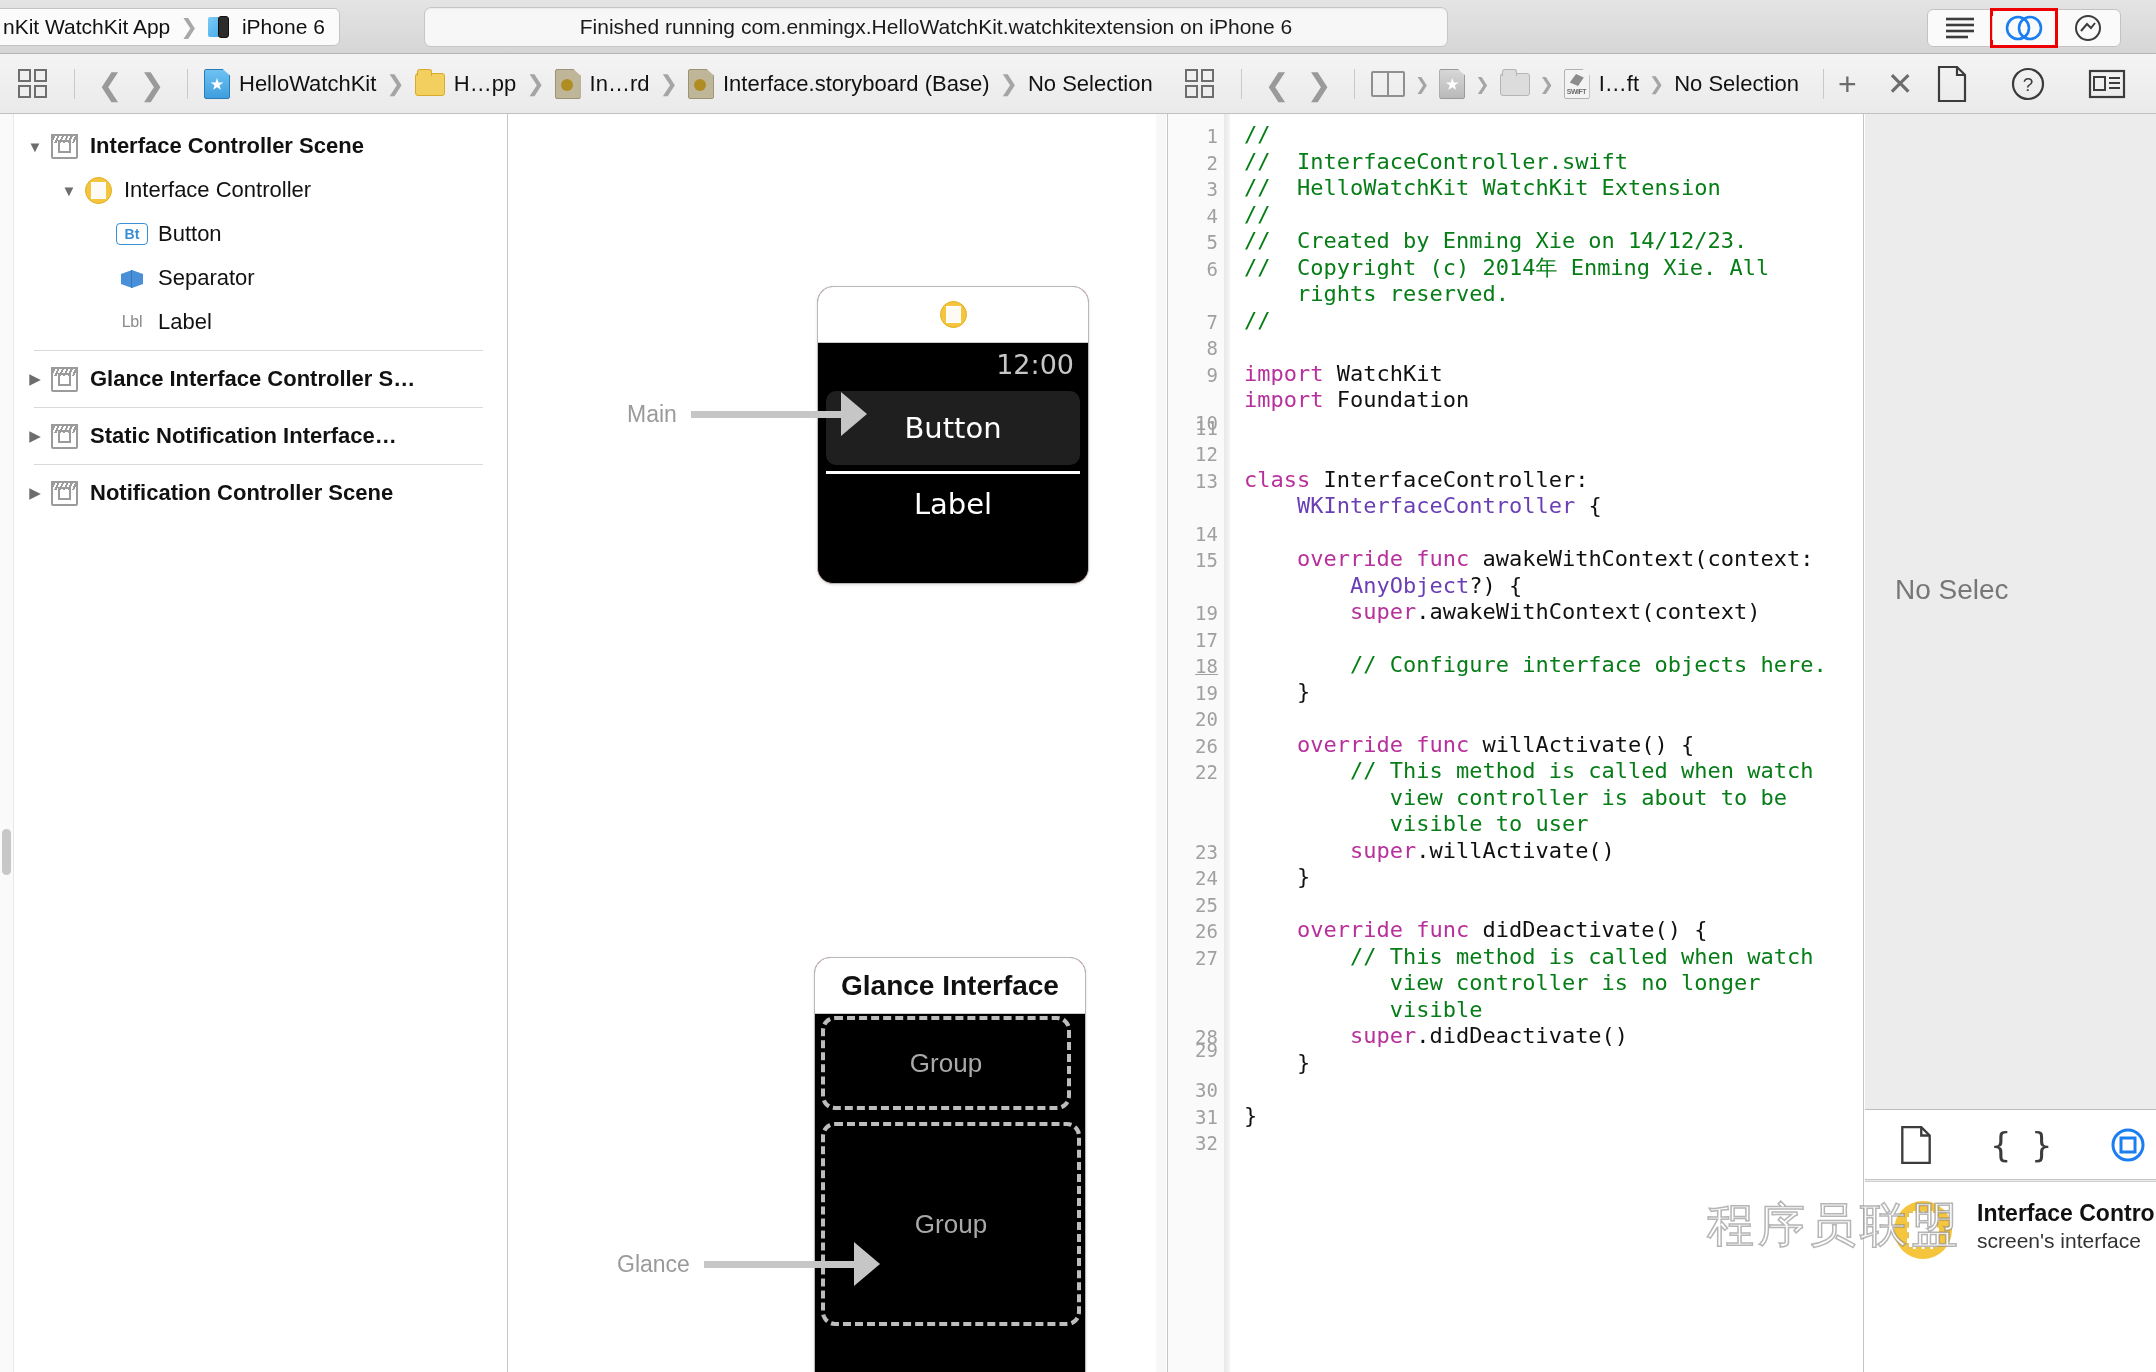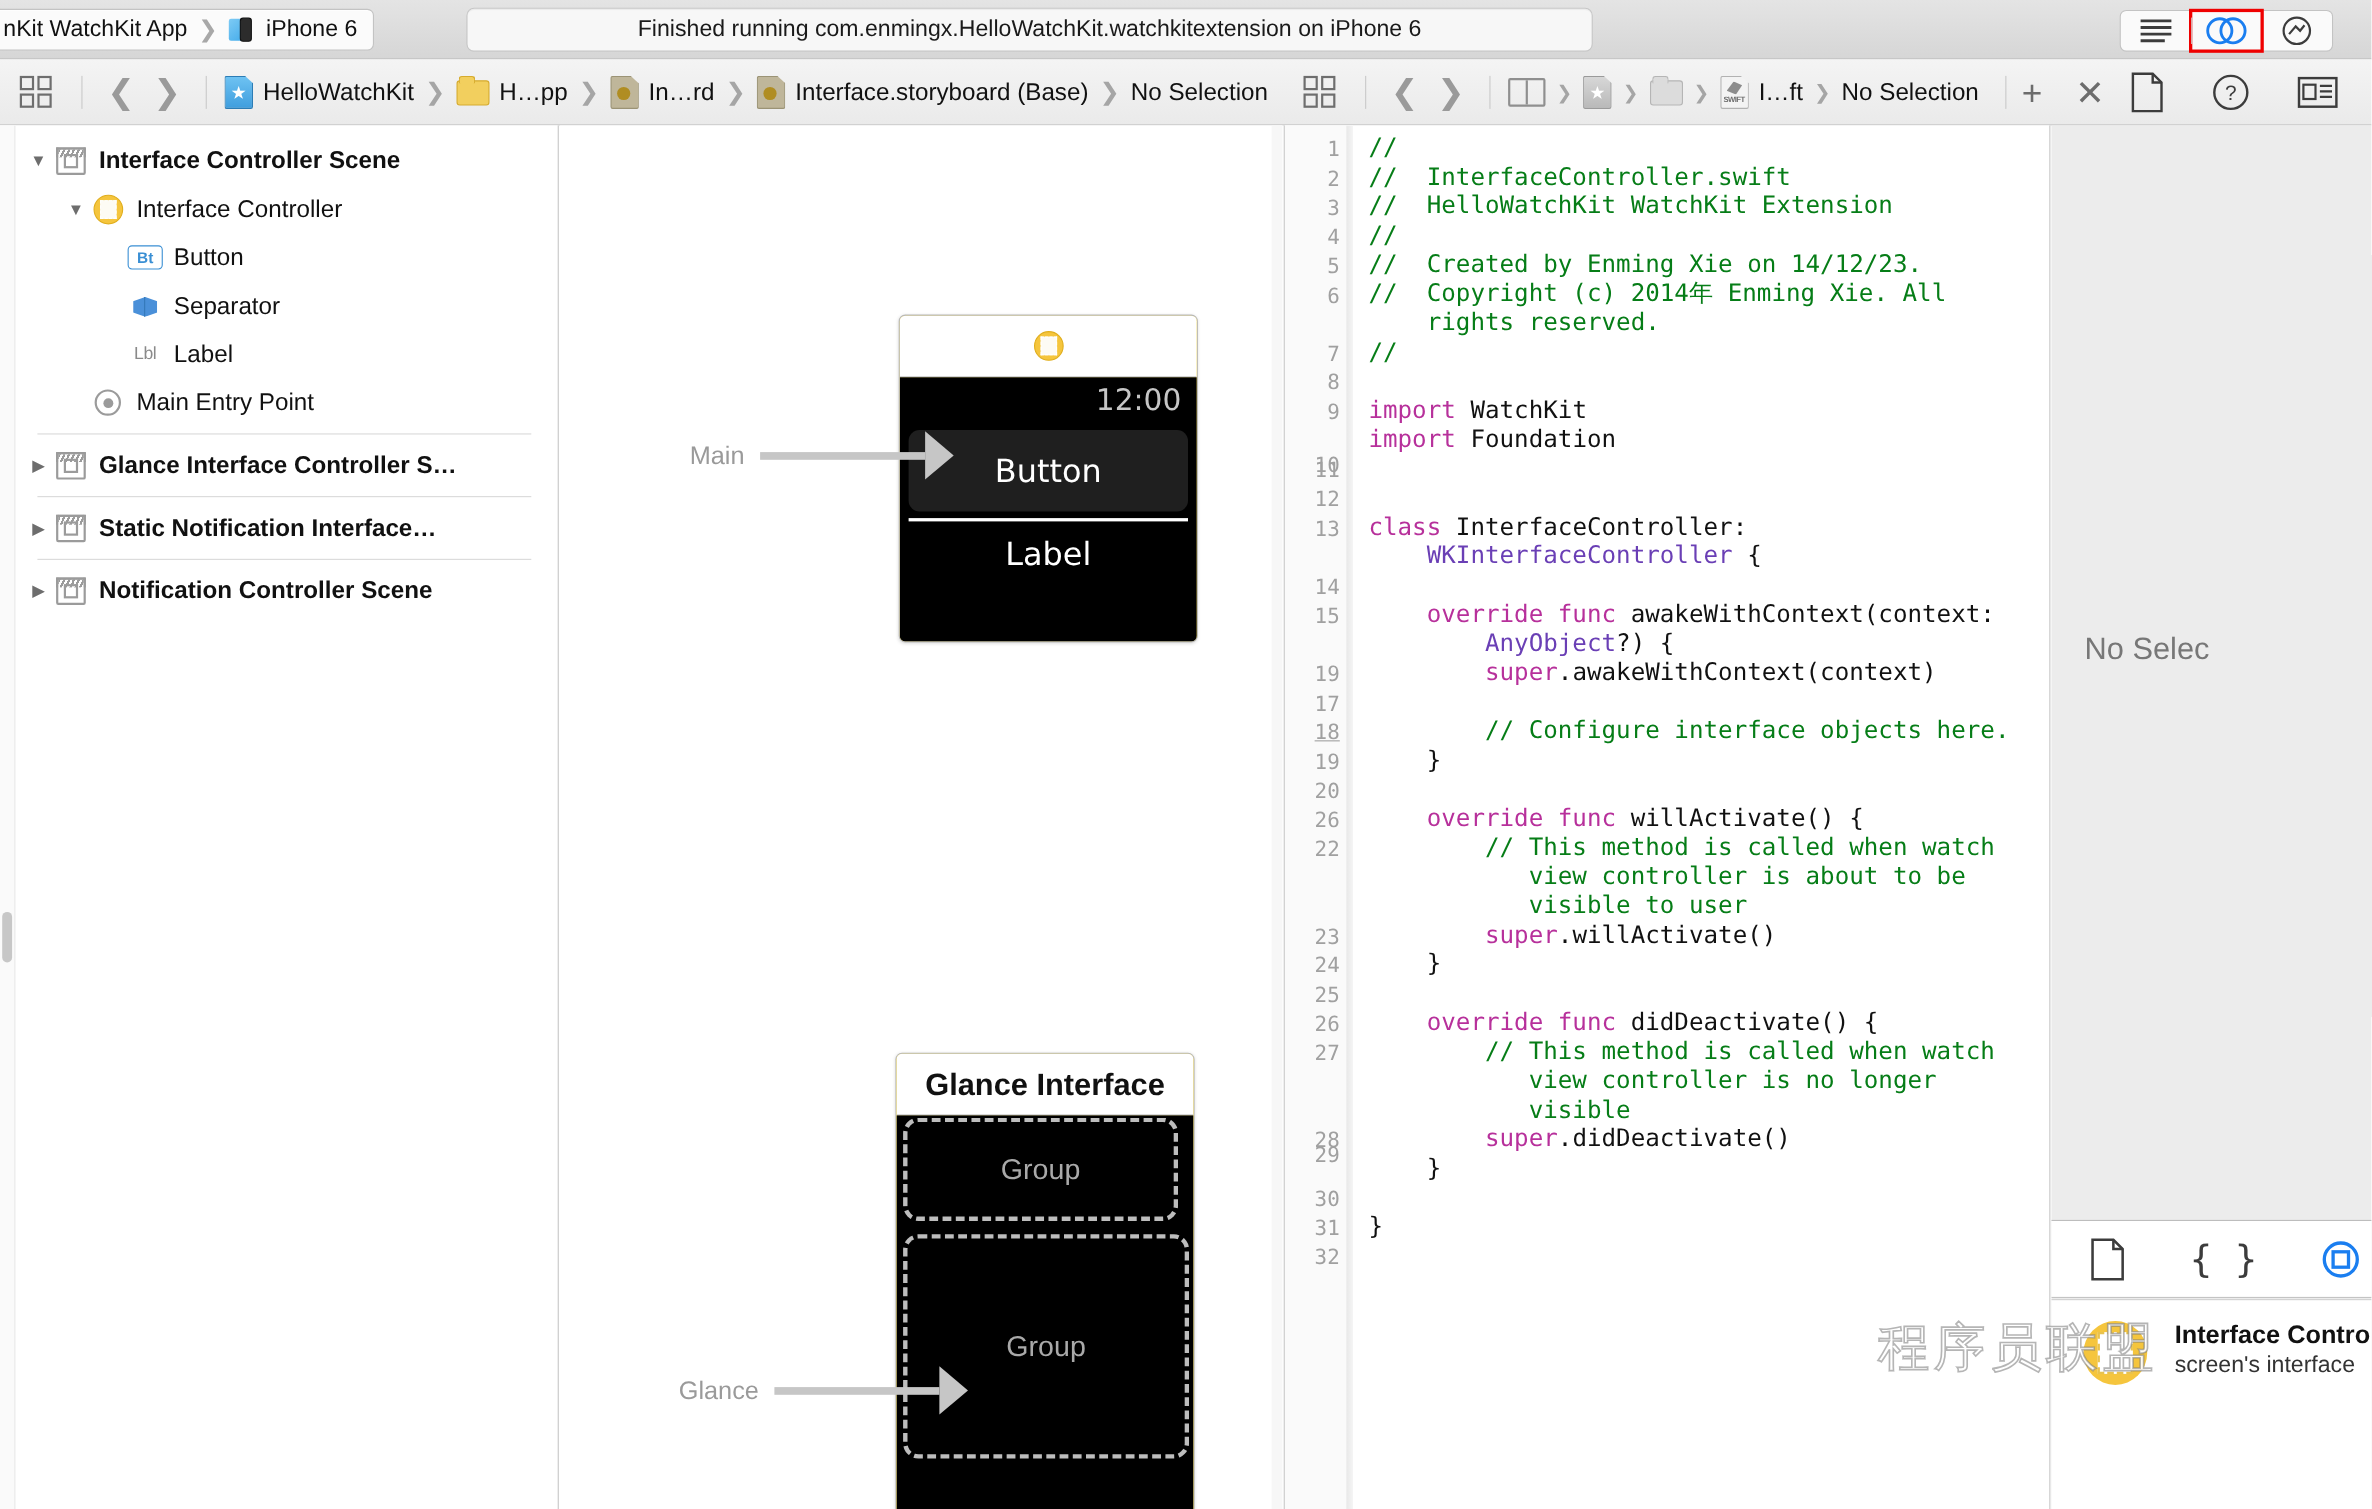--- a/index.html
+++ b/index.html
@@ -225,22 +225,22 @@
 
   
   .canvas {
     position: absolute; left: 509px; top: 114px; right: 990px; bottom: 0;
     background: #ffffff; overflow: hidden;
   }
   .canvas-scroll-v {
     position:absolute; right:0; top:0; bottom:0; width:10px; background:#f7f7f7;
   }
   .scene {
-    position: absolute; border: 1px solid #b9b9b9; border-radius: 6px;
-    background: #fde047; box-shadow: 0 1px 3px rgba(0,0,0,.12);
+    position: absolute; border: 1px solid #b9b9b9; border-radius: 16px;
+    background: #7f1d1d; box-shadow: 0 1px 3px rgba(0,0,0,.12);
     overflow: hidden;
     text-align: center;
   }
   .scene-title {
     height: 56px; display:flex; align-items:center; justify-content:center;
     background:#fff; font-size: 28px; color:#111; font-weight:bold;
     border-bottom: 1px solid #c9c9c9;
   }
   .watch-screen { background:#000; position: relative; }
   .wk-time {
@@ -565,27 +565,20 @@
             </span>
           </span>
           <span class="label">Separator</span>
         </div>
         <div class="node" style="padding-left: 90px;">
           <span class="tw empty">▶</span>
           <span class="icwrap">
             <span class="lbl-ic">Lbl</span>
           </span>
           <span class="label">Label</span>
-        </div>
-        <div class="node" style="padding-left: 56px;">
-          <span class="tw empty">▶</span>
-          <span class="icwrap">
-            <span class="entry-ic"></span>
-          </span>
-          <span class="label">Main Entry Point</span>
         </div>
         <div class="divider"></div>
         <div class="node bold" style="padding-left: 22px;">
           <span class="tw">▶</span>
           <span class="icwrap">
             <span class="scene-ic"></span>
           </span>
           <span class="label">Glance Interface Controller S…</span>
         </div>
         <div class="divider"></div>

